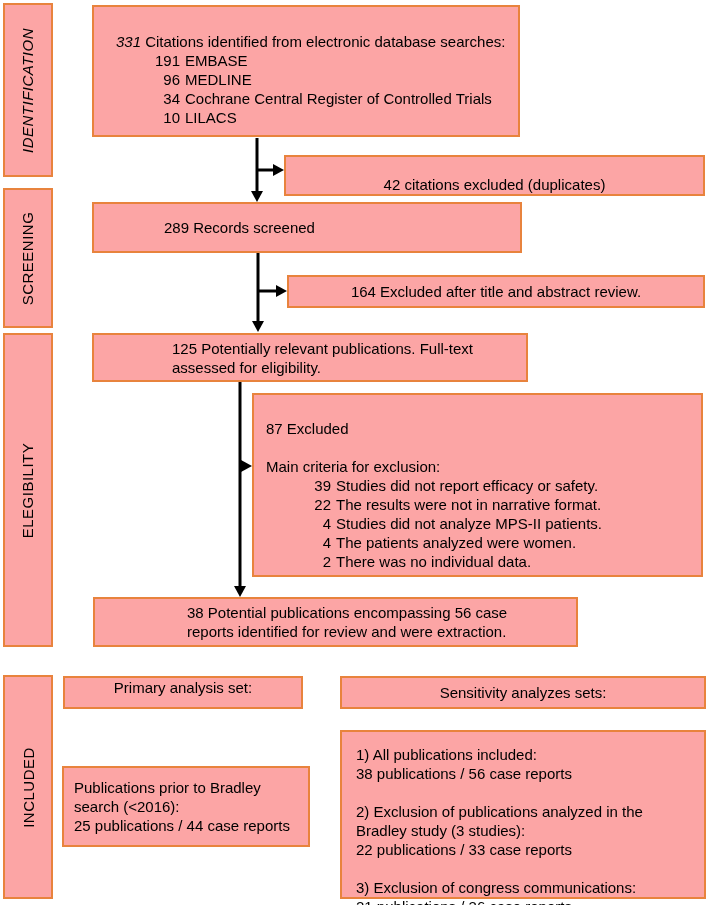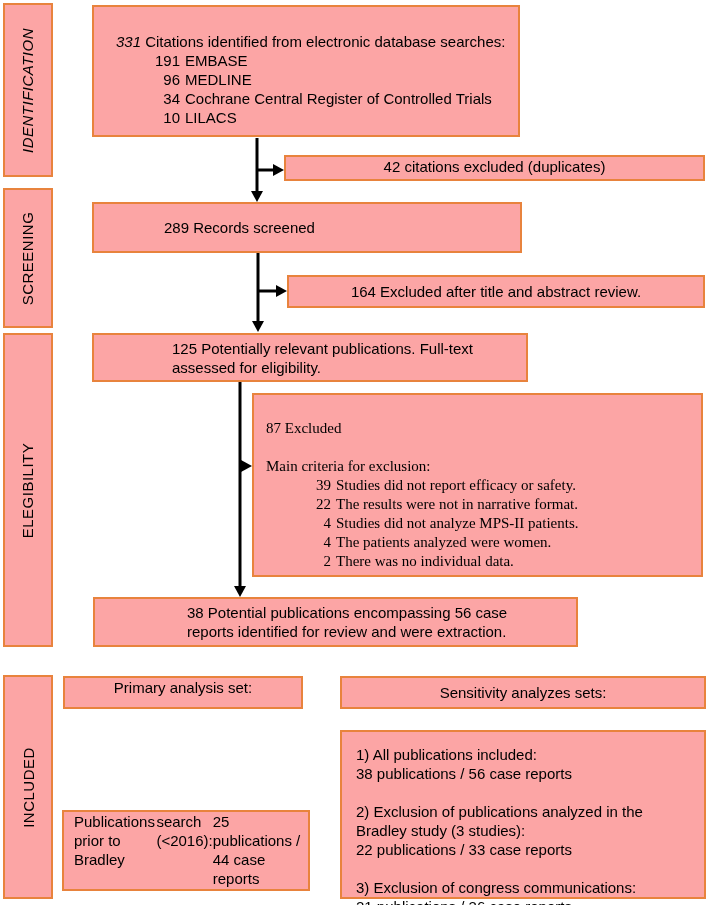--- a/index.html
+++ b/index.html
@@ -20,33 +20,33 @@
   .stage-id span{font-style:italic;}
   .stage-screen{top:188px;height:140px;}
   .stage-elig{top:333px;height:314px;}
   .stage-incl{top:675px;height:224px;}
 
   
   .b-citations{left:92px;top:5px;width:428px;height:132px;padding:25px 8px 0 22px;}
   .b-citations .src-list{margin-left:30px;}
   .numrow{display:flex;}
   .numcol{flex:none;width:34px;text-align:right;margin-right:5px;}
-  .b-dup{left:284px;top:155px;width:421px;height:26px;display:flex;align-items:flex-start;justify-content:center;text-align:center;}
+  .b-dup{left:284px;top:155px;width:421px;height:41px;display:flex;align-items:flex-end;justify-content:center;text-align:center;}
   .b-screened{left:92px;top:202px;width:430px;height:51px;display:flex;align-items:center;padding-left:70px;}
   .b-titleabs{left:287px;top:275px;width:418px;height:33px;display:flex;align-items:center;justify-content:center;text-align:center;}
   .b-fulltext{left:92px;top:333px;width:436px;height:49px;display:flex;flex-direction:column;justify-content:center;padding-left:78px;}
-  .b-excl87{left:252px;top:393px;width:451px;height:184px;padding:24px 19px 0 12px;font-family:Liberation Serif, serif;}
+  .b-excl87{left:252px;top:393px;width:451px;height:184px;padding:24px 19px 0 12px;}
   .b-excl87 .crit-head{margin-top:19px;}
   .b-excl87 .crit-list{margin-left:43px;}
   .b-excl87 .numcol{width:22px;}
   .b-final{left:93px;top:597px;width:485px;height:50px;display:flex;flex-direction:column;justify-content:center;padding-left:92px;}
 
   
   .b-prim-head{left:63px;top:676px;width:240px;height:33px;display:flex;justify-content:center;}
-  .b-prim-body{left:62px;top:766px;width:248px;height:81px;display:flex;flex-direction:row;justify-content:center;padding-left:10px;margin-top:44px;}
+  .b-prim-body{left:62px;top:766px;width:248px;height:81px;display:flex;flex-direction:column;justify-content:center;padding-left:10px;}
   .b-sens-head{left:340px;top:676px;width:366px;height:33px;display:flex;align-items:center;justify-content:center;}
   .b-sens-body{left:340px;top:730px;width:366px;height:169px;padding:13px 8px 0 14px;}
   .sens-group{margin-bottom:19px;}
 
   .arrows{position:absolute;left:0;top:0;width:710px;height:905px;z-index:5;pointer-events:none;}
 </style>
 </head>
 <body>
 
 <div class="box stage stage-id">

